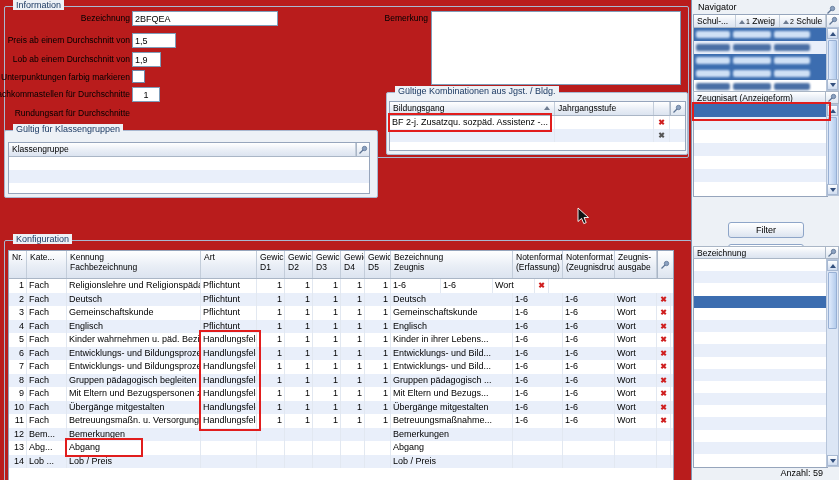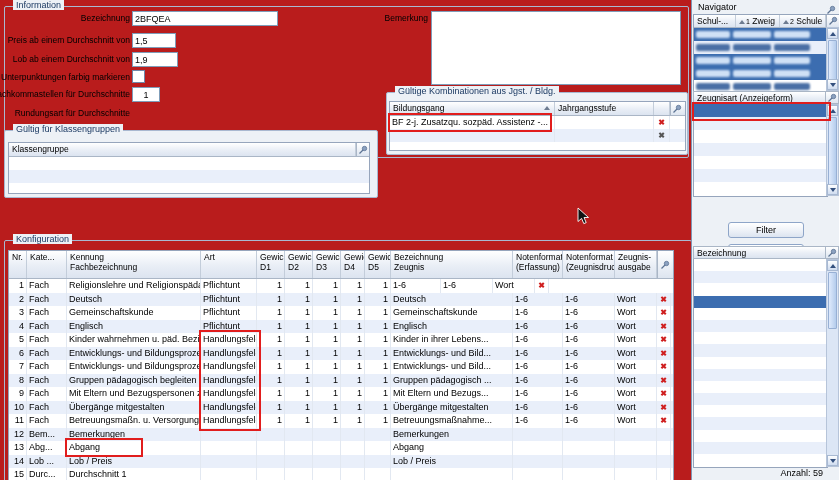--- a/index.html
+++ b/index.html
@@ -73,21 +73,21 @@
     <span class="gtitle">Information</span>
   </div>
 
   <span class="rlabel" style="right:709px;top:13px">Bezeichnung</span>
   <input class="tb" style="left: 132px; top: 11px; width: 146px; height: 15px;" value="2BFQEA">
 
   <span class="rlabel" style="right:709px;top:35px">Preis ab einem Durchschnitt von</span>
   <input class="tb" style="left: 132px; top: 33px; width: 44px; height: 15px;" value="1,5">
 
   <span class="rlabel" style="right:709px;top:54px">Lob ab einem Durchschnitt von</span>
-  <input class="tb" style="left: 132px; top: 52px; width: 46px; height: 15px;" value="1,9">
+  <input class="tb" style="left: 132px; top: 52px; width: 29px; height: 15px;" value="1,9">
 
   <span class="rlabel" style="right:709px;top:72px">Unterpunktungen farbig markieren</span>
   <span class="checkbox" style="left:132px;top:70px"></span>
 
   <span class="rlabel" style="right:709px;top:89px">Nachkommastellen für Durchschnitte</span>
   <input class="tb center" style="left: 132px; top: 87px; width: 28px; height: 15px;" value="1">
 
   <span class="rlabel" style="right:709px;top:108px">Rundungsart für Durchschnitte</span>
 
   <span class="rlabel" style="right:411px;top:13px">Bemerkung</span>
@@ -412,36 +412,20 @@
         <div class="kc c-d2 num"></div>
         <div class="kc c-d3 num"></div>
         <div class="kc c-d4 num"></div>
         <div class="kc c-d5 num"></div>
         <div class="kc c-bez">Lob / Preis</div>
         <div class="kc c-nfe"></div>
         <div class="kc c-nfz"></div>
         <div class="kc c-za"></div>
         <div class="kc c-del"><span class="delx">✖</span></div>
       </div>
-      <div class="krow base nodel">
-        <div class="kc c-nr num">15</div>
-        <div class="kc c-kat">Durc...</div>
-        <div class="kc c-ken">Durchschnitt 1</div>
-        <div class="kc c-art"></div>
-        <div class="kc c-d1 num"></div>
-        <div class="kc c-d2 num"></div>
-        <div class="kc c-d3 num"></div>
-        <div class="kc c-d4 num"></div>
-        <div class="kc c-d5 num"></div>
-        <div class="kc c-bez"></div>
-        <div class="kc c-nfe"></div>
-        <div class="kc c-nfz"></div>
-        <div class="kc c-za"></div>
-        <div class="kc c-del"><span class="delx">✖</span></div>
-      </div>
   </div>
 
   <div id="sidebar">
     <span style="position:absolute;left:6px;top:2px;font-size:9px">Navigator</span>
     <span style="position:absolute;right:3px;top:1px">
       <svg width="10" height="10" viewBox="0 0 10 10">
           <circle cx="6.5" cy="3.5" r="2.2" fill="#8ba1c0" stroke="#5d7494" stroke-width="0.8"></circle>
           <path d="M5 5 L1.5 8.5" stroke="#5d7494" stroke-width="1.2"></path>
         </svg>
     </span>

